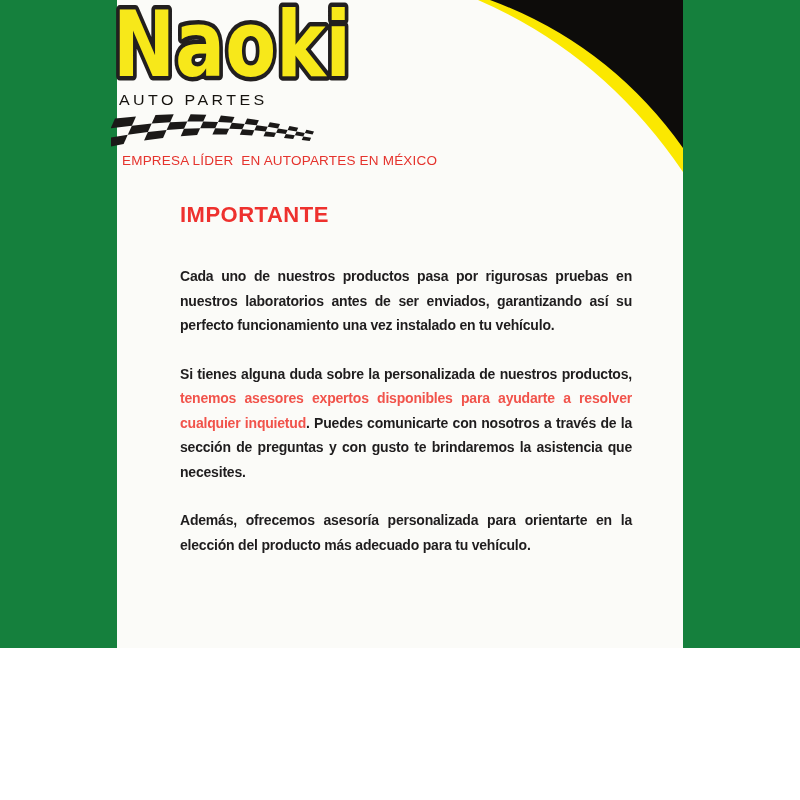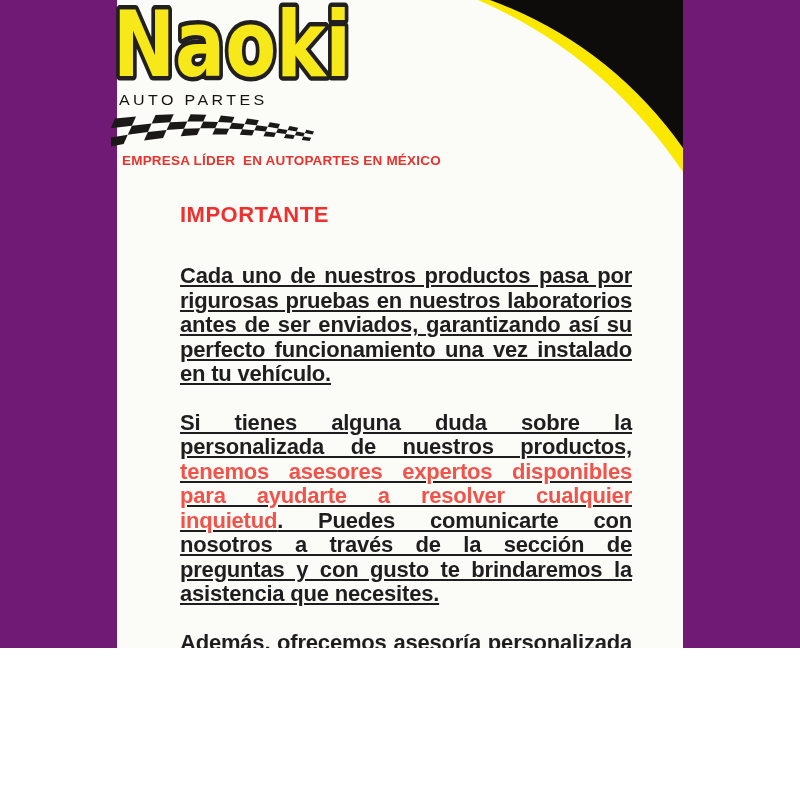--- a/index.html
+++ b/index.html
@@ -1,36 +1,36 @@
 <!DOCTYPE html>
 <html><head>
 <meta charset="utf-8">
 <style>
   html,body{margin:0;padding:0;background:#fff;}
-  .canvas{position:relative;width:800px;height:648px;background:#701a75;overflow:hidden;
+  .canvas{position:relative;width:800px;height:648px;background:#15803d;overflow:hidden;
           font-family:"Liberation Sans",sans-serif;}
   .design{position:absolute;left:117px;top:0;width:566px;height:800px;background:#fbfbf8;}
 
   
   .corner{position:absolute;left:0;top:0;width:566px;height:800px;pointer-events:none;}
 
   
   .wordmark{position:absolute;left:-7px;top:-2px;}
   .subtitle{position:absolute;left:2px;top:91px;font-size:16px;letter-spacing:3.4px;
             color:#16130f;transform:scaleY(.96);white-space:pre;}
   .flag{position:absolute;left:-6px;top:110px;width:250px;height:46px;}
-  .tagline{position:absolute;left:5px;top:153px;font-size:13.5px;font-weight:bold;
+  .tagline{position:absolute;left:5px;top:153px;font-size:13.5px;font-weight:normal;
            color:#e5332d;letter-spacing:.2px;white-space:pre;}
 
   
   .content{position:absolute;left:63px;top:200px;width:452px;}
   .content h1{margin:0 0 34px 0;font-size:22px;line-height:30px;font-weight:bold;
               color:#ee312e;letter-spacing:.5px;}
-  .content p{margin:0 0 24px 0;font-size:22px;line-height:24.5px;font-weight:bold;
-             color:#1f1d1e;text-align:justify;letter-spacing:-0.2px;text-decoration:underline;}
+  .content p{margin:0 0 24px 0;font-size:14px;line-height:24.5px;font-weight:bold;
+             color:#1f1d1e;text-align:justify;letter-spacing:-0.2px;}
   .hl{color:#f1534b;}
 
   
   .bottom{position:absolute;left:0;top:630px;width:566px;height:170px;pointer-events:none;}
   .bottom div{position:absolute;}
   .tri-yellow-left{left:0;top:33px;width:31px;height:137px;background:#f6ec16;
       clip-path:polygon(0 0,0 137px,31px 137px);}
   .tri-green-left{left:0;top:33px;width:79px;height:137px;
       background:linear-gradient(180deg,#2f9455 0%,#bcd733 100%);
       clip-path:polygon(0 0,31px 137px,79px 137px);}

